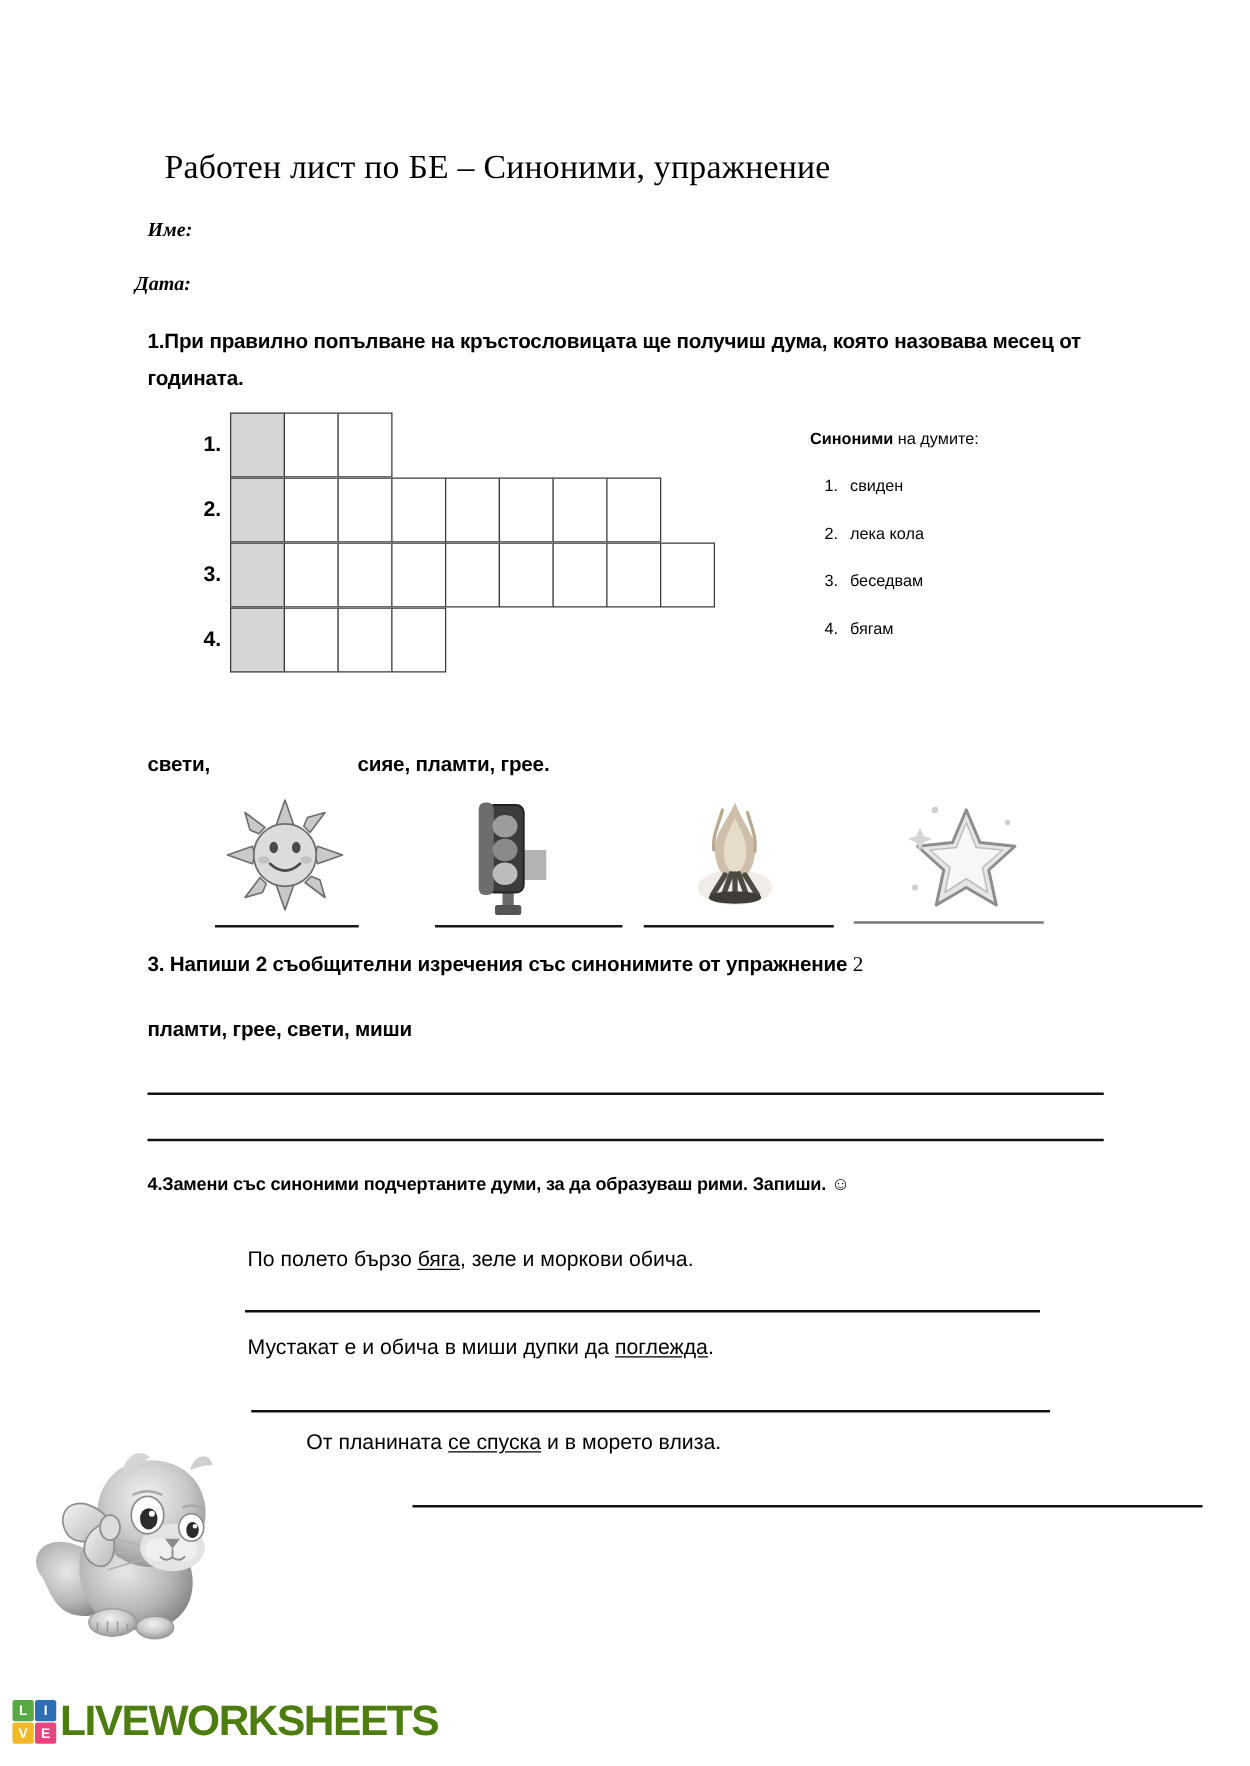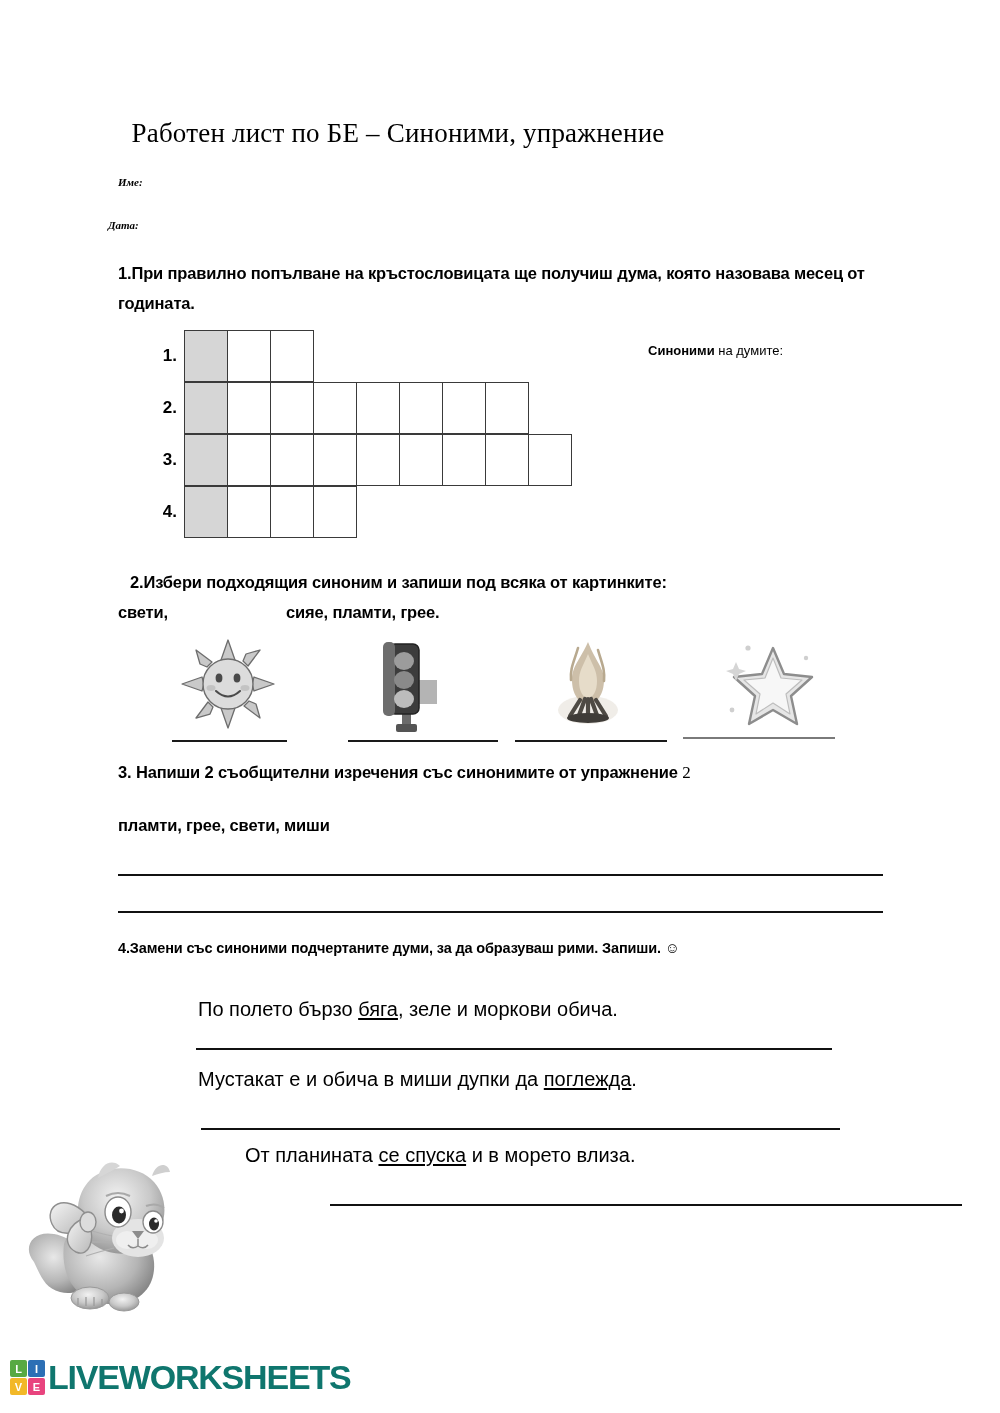--- a/index.html
+++ b/index.html
@@ -25,21 +25,21 @@
     font-weight: 400;
     letter-spacing: .2px;
   }
 
   
   .field-label {
     position: absolute;
     font-family: "Liberation Serif", serif;
     font-style: italic;
     font-weight: bold;
-    font-size: 11px;
+    font-size: 16px;
   }
   #name-label { top: 176px; left: 118px; }
   #date-label { top: 219px; left: 108px; }
 
   
   .instr {
     position: absolute;
     font-weight: bold;
     font-size: 16.5px;
     line-height: 30px;
@@ -113,21 +113,21 @@
   
   .write-line {
     position: absolute;
     height: 0;
     border-bottom: 2px solid #111;
   }
 
   
   .sentence {
     position: absolute;
-    font-size: 20px;
+    font-size: 17px;
     white-space: nowrap;
   }
   .sentence u { text-decoration: underline; text-underline-offset: 2px; }
 
   #sent-1 { top: 998px; left: 198px; }
   #sent-2 { top: 1068px; left: 198px; }
   #sent-3 { top: 1144px; left: 245px; }
 
   
   #kitten {
@@ -214,24 +214,30 @@
         <div class="cw-cell"></div>
         <div class="cw-cell"></div>
       </div>
     </div>
   </div>
 
 <div id="synonyms">
   <div class="syn-head">
     <b>Синоними</b><span> на думите:</span>
   </div>
+  <ol id="synonyms-list">
+      <li>свиден</li>
+      <li>лека кола</li>
+      <li>беседвам</li>
+      <li>бягам</li>
+    </ol>
 </div>
 
 <div class="instr" id="q2-text">
-  <span class="lead">2.Избери подходящия синоним и запиши под всяка от картинките:</span><br>
+  <br>
   <span>свети,</span><span class="gap"></span><span>сияе, пламти, грее.</span>
 </div>
 
 <div id="pictures">
 
   <div class="pic-slot" style="left:0px; top:0px;">
     <svg width="100" height="96" viewBox="0 0 100 96">
       <g fill="#c9c9c9" stroke="#6d6d6d" stroke-width="1.3" stroke-linejoin="round">
         <path d="M50 4 L57 24 L50 26 L43 24 Z"></path>
         <path d="M82 14 L70 30 L65 25 L68 18 Z"></path>
@@ -388,14 +394,14 @@
   </g>
 </svg>
 
 <div id="logo">
   <div class="logo-tiles" id="logo-tiles">
       <div class="logo-tile" style="background: rgb(87, 169, 66);">L</div>
       <div class="logo-tile" style="background: rgb(44, 111, 181);">I</div>
       <div class="logo-tile" style="background: rgb(242, 184, 40);">V</div>
       <div class="logo-tile" style="background: rgb(232, 68, 126);">E</div>
     </div>
-  <div class="logo-word" style="color: #0f766e;">LIVEWORKSHEETS</div>
+  <div class="logo-word" style="color: #4d7c0f;">LIVEWORKSHEETS</div>
 </div>
 
 </body></html>

